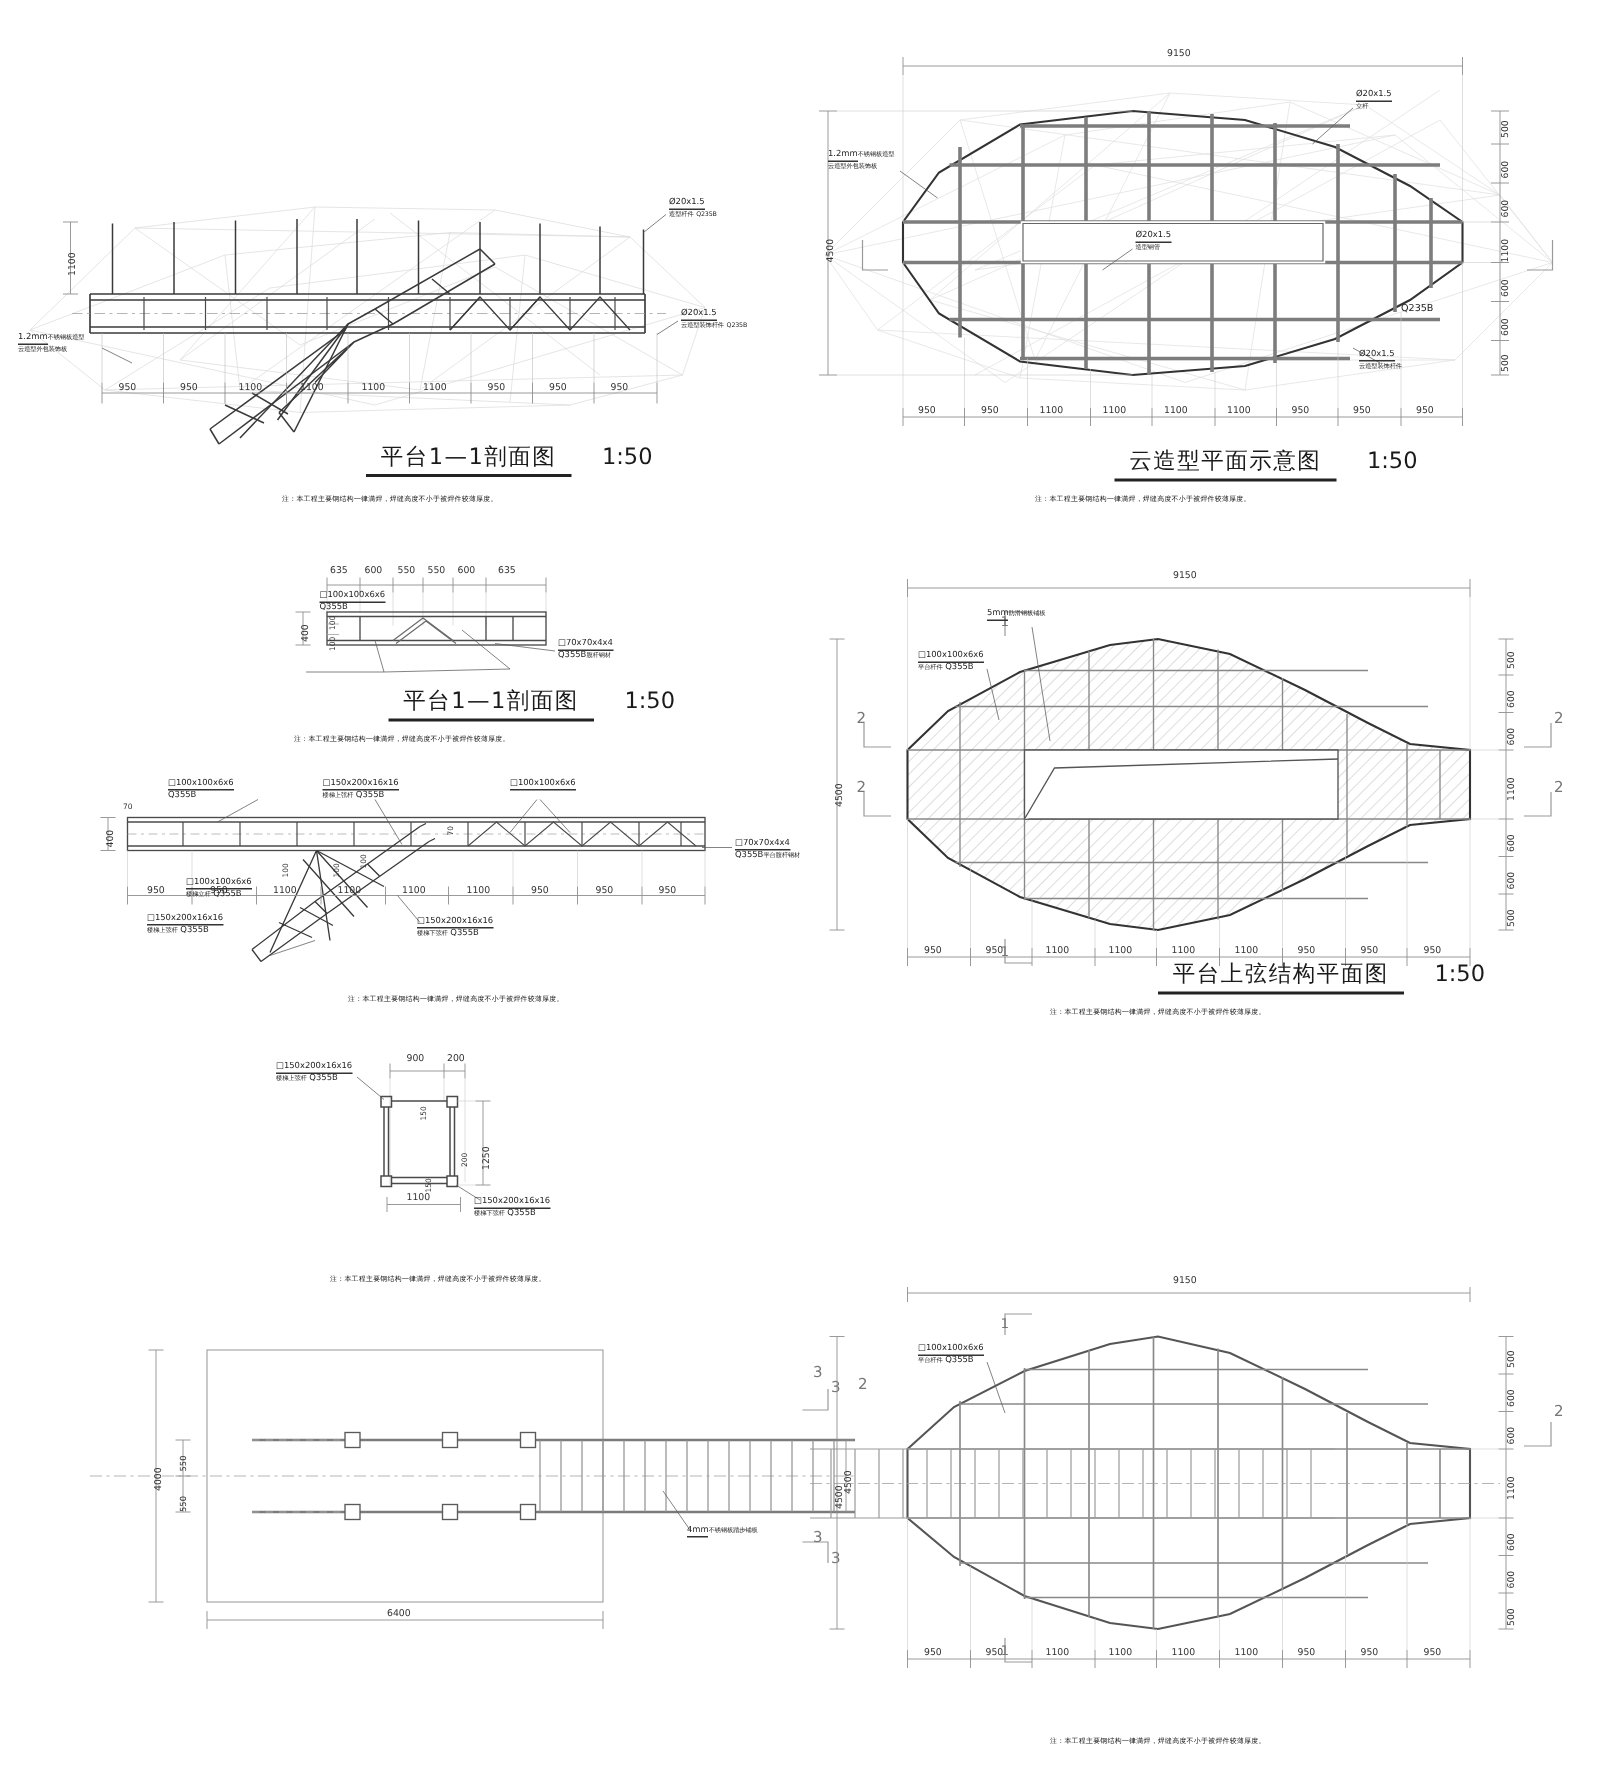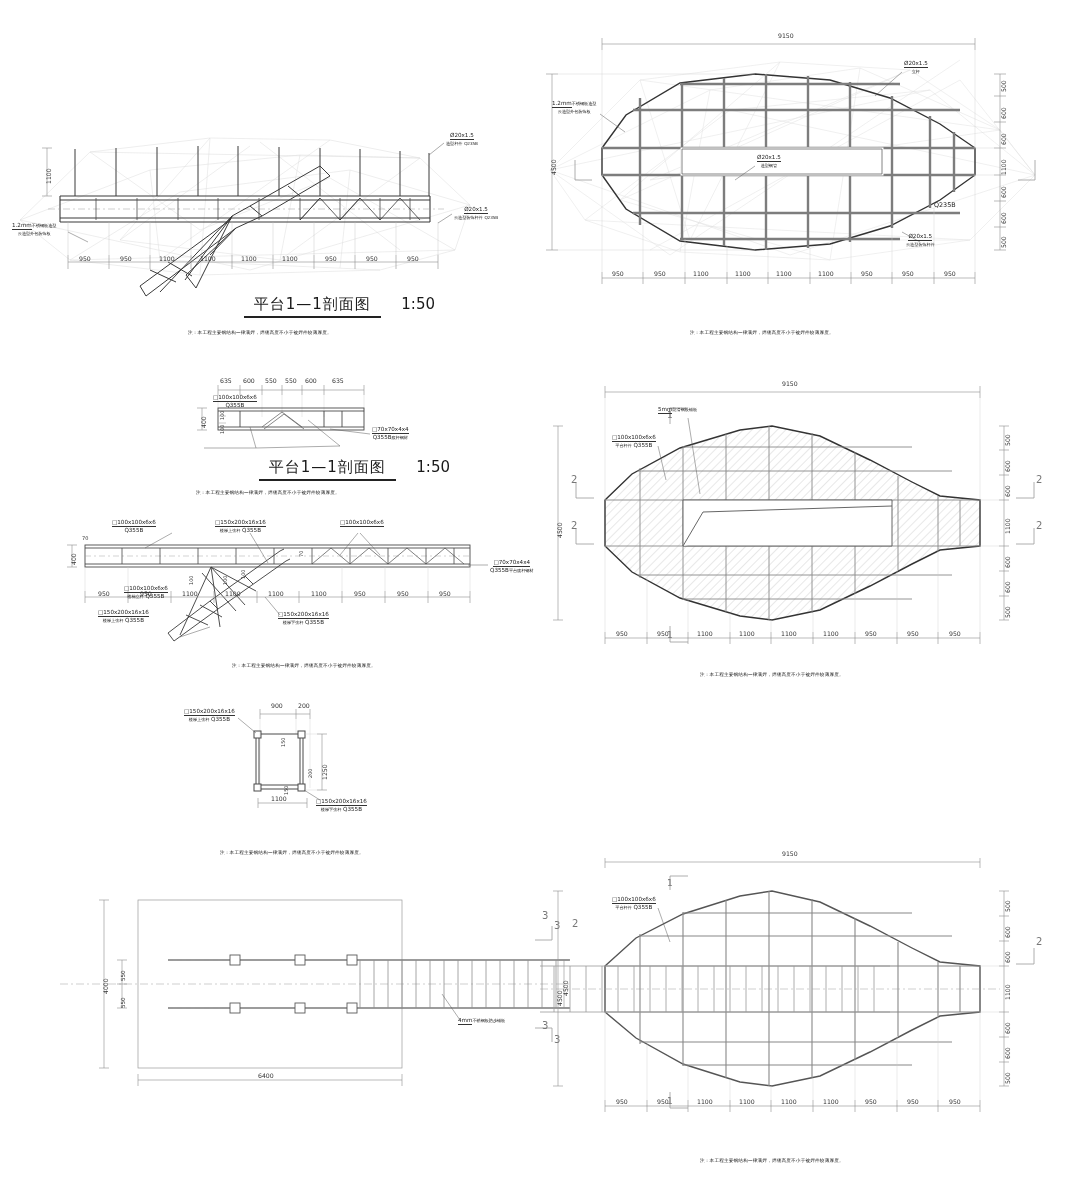--- a/index.html
+++ b/index.html
@@ -10,21 +10,21 @@
   svg{display:block;overflow:visible;}
   .ttl{position:absolute;text-align:right;white-space:nowrap;}
   .ttl .name{display:inline-block;font-size:15px;letter-spacing:1px;
              border-bottom:2px solid #222;padding:0 10px 2px 10px;
              font-family:"DejaVu Sans",sans-serif;}
   .ttl .scale{display:inline-block;font-size:15px;margin-left:16px;
               vertical-align:top;font-family:"DejaVu Sans",sans-serif;}
   .note{position:absolute;font-size:4.6px;white-space:nowrap;color:#111;
         font-family:"DejaVu Sans",sans-serif;letter-spacing:.2px;}
   .lbl{position:absolute;font-size:5.6px;white-space:nowrap;color:#222;
-       font-family:"DejaVu Sans",sans-serif;line-height:1.25;text-align:center;}
+       font-family:"DejaVu Sans",sans-serif;line-height:1.25;}
   .lbl .u{border-bottom:.7px solid #333;display:inline-block;}
   .lbl .tiny{font-size:4.2px;letter-spacing:-.1px;}
   .dimtxt{position:absolute;font-size:6.2px;color:#333;white-space:nowrap;
           font-family:"DejaVu Sans",sans-serif;}
   .dimtxt.v{transform-origin:0 0;transform:rotate(-90deg);}
   .mark{position:absolute;font-size:10px;color:#777;
         font-family:"DejaVu Sans",sans-serif;}
 </style>
 </head>
 <body>
@@ -327,20 +327,24 @@
   </div>
   <div class="lbl" style="left:376px;top:213px;">
     <span class="u">Ø20x1.5</span><br>
     <span class="tiny">云造型装饰杆件</span>
   </div>
   <div class="lbl" style="left:22px;top:80px;">
     <span class="u">1.2mm</span><span class="tiny">不锈钢板造型</span><br>
     <span class="tiny">云造型外包装饰板</span>
   </div>
   <div class="lbl" style="left:404px;top:181px;font-size:6.4px;">Q235B</div>
+</div>
+<div class="ttl" style="left:685px;top:298px;width:260px;">
+  <span class="name">云造型平面示意图</span>
+  <span class="scale">1:50</span>
 </div>
 <div class="note" style="left:690px;top:330px;">注：本工程主要钢结构一律满焊，焊缝高度不小于被焊件较薄厚度。</div>
 
 <div class="dwg" style="left:180px;top:372px;width:350px;height:90px;">
   <svg width="350" height="90" viewBox="0 0 350 90">
     <g stroke="#8e8e8e" stroke-width=".6" fill="none">
       <line x1="38" y1="18" x2="184" y2="18"></line>
       <g>
         <line x1="38" y1="13" x2="38" y2="23"></line>
             <line x1="60" y1="13" x2="60" y2="23"></line>
@@ -739,20 +743,24 @@
 
   <div class="lbl" style="left:118px;top:28px;">
     <span class="u">5mm</span><span class="tiny">防滑钢板铺板</span>
   </div>
   <div class="lbl" style="left:72px;top:56px;">
     <span class="u">□100x100x6x6</span><br>
     <span class="tiny">平台杆件</span>
     <span>Q355B</span>
   </div>
 </div>
+<div class="ttl" style="left:690px;top:640px;width:300px;">
+  <span class="name">平台上弦结构平面图</span>
+  <span class="scale">1:50</span>
+</div>
 <div class="note" style="left:700px;top:672px;">注：本工程主要钢结构一律满焊，焊缝高度不小于被焊件较薄厚度。</div>
 
 <div class="dwg" style="left:60px;top:862px;width:510px;height:230px;">
   <svg width="510" height="230" viewBox="0 0 510 230">
     <g stroke="#9a9a9a" stroke-width=".7" fill="none">
       <rect x="78" y="38" width="264" height="168"></rect>
     </g>
     <g stroke="#9c9c9c" stroke-dasharray="8 3 2 3" stroke-width=".5">
       <line x1="0" y1="122" x2="510" y2="122"></line>
     </g>

